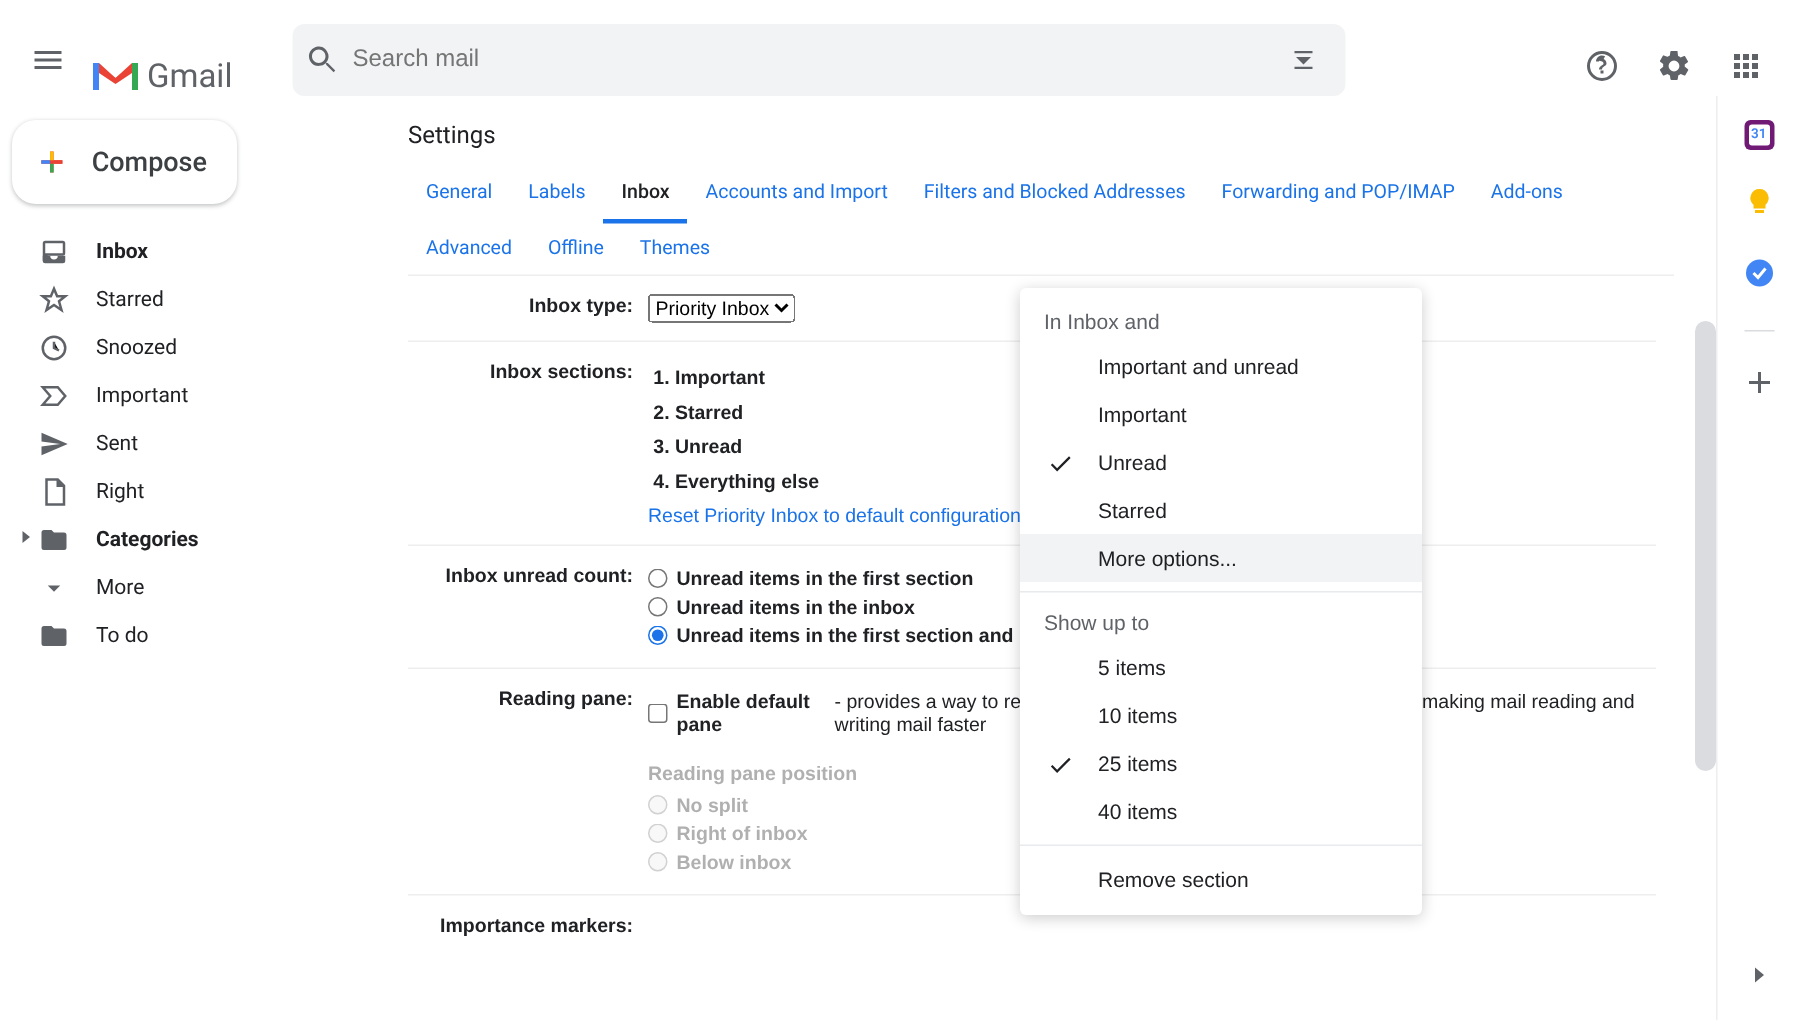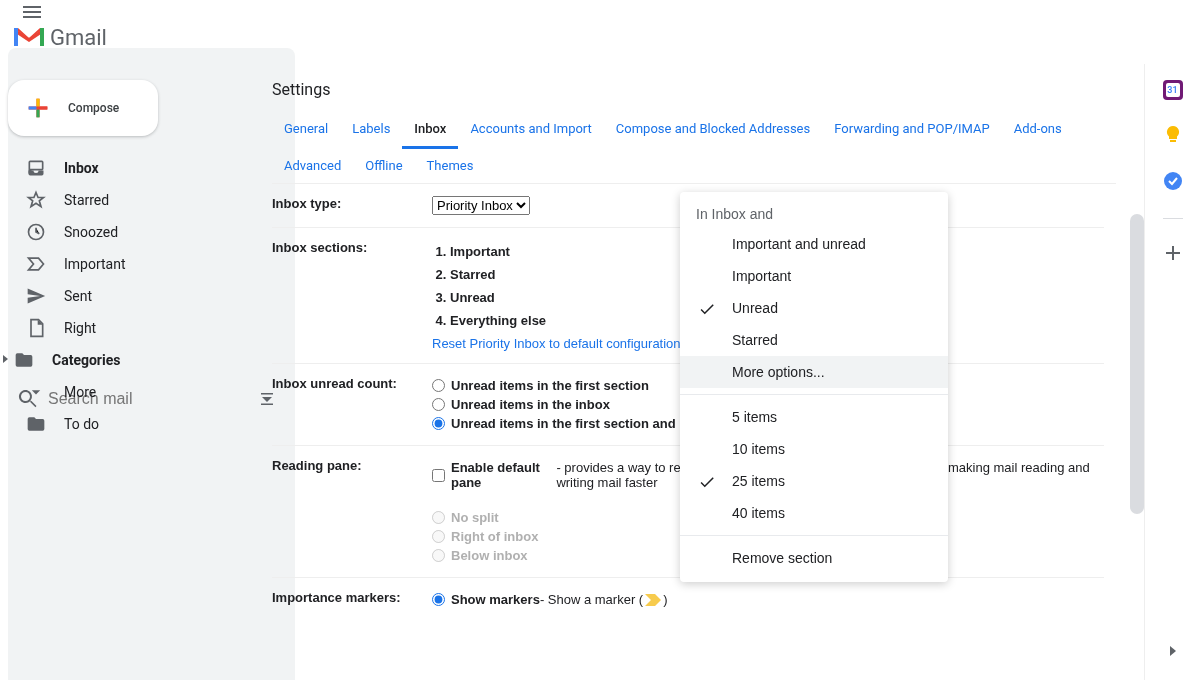--- a/index.html
+++ b/index.html
@@ -1,41 +1,41 @@
 <!DOCTYPE html>
 <html><head>
 <meta charset="utf-8">
 <style>
 * { box-sizing: border-box; margin: 0; padding: 0; }
 body { font-family: 'Google Sans', Roboto, Arial, sans-serif; font-size: 14px; color: #202124; overflow: hidden; width: 1200px; height: 680px; position: relative; }
-.header { height: 64px; display: flex; align-items: flex-start; padding: 0 8px; flex-direction: column; }
+.header { height: 64px; display: flex; align-items: flex-end; padding: 0 8px; }
 .menu-btn { width: 48px; height: 48px; display: flex; align-items: center; justify-content: center; border-radius: 50%; cursor: pointer; }
 .logo { display: flex; align-items: center; margin-left: 4px; margin-right: 40px; }
 .logo-text { font-size: 22px; color: #5f6368; margin-left: 4px; font-weight: 400; }
 .search-box { flex: 0 0 702px; height: 48px; background: #f1f3f4; border-radius: 8px; display: flex; align-items: center; padding: 0 8px; margin-top: -2px; }
 .search-box input { flex: 1; border: none; background: transparent; font-size: 16px; color: #5f6368; outline: none; margin-left: 8px; }
 .header-right { margin-left: auto; display: flex; align-items: center; gap: 8px; padding-right: 8px; }
 .icon-btn { width: 40px; height: 40px; display: flex; align-items: center; justify-content: center; border-radius: 50%; cursor: pointer; }
 .main { display: flex; height: calc(100% - 64px); }
 .sidebar { width: 256px; padding: 8px 0; flex-shrink: 0; }
 .compose-btn { margin: 8px 8px 16px 8px; height: 56px; width: 150px; border-radius: 16px; display: flex; align-items: center; padding: 0 20px 0 16px; box-shadow: 0 1px 3px rgba(60,64,67,0.3); cursor: pointer; background: #fff; }
-.compose-btn span { margin-left: 16px; font-size: 12px; color: #3c4043; font-weight: 500; }
+.compose-btn span { margin-left: 16px; font-size: 18px; color: #3c4043; font-weight: 500; }
 .nav-item { height: 32px; display: flex; align-items: center; padding: 0 12px 0 26px; border-radius: 0 16px 16px 0; cursor: pointer; margin-right: 8px; }
 .nav-item.bold { font-weight: 700; }
 .nav-item .nav-icon { width: 20px; display: flex; justify-content: center; margin-right: 18px; }
-.nav-item.expand { padding-left: 0; align-items: center; }
+.nav-item.expand { padding-left: 12px; align-items: center; }
 .nav-item.expand .chev { width: 14px; margin-right: 0; }
 .content { flex: 1; padding: 16px 28px 0 16px; overflow: hidden; position: relative; }
 h1 { font-size: 16px; font-weight: 400; color: #202124; margin-bottom: 12px; }
 .tabs { display: flex; flex-wrap: wrap; border-bottom: 1px solid #eee; }
 .tab { padding: 10px 12px; font-size: 13px; color: #1a73e8; cursor: pointer; }
 .tab.active { color: #202124; font-weight: 500; border-bottom: 3px solid #1a73e8; margin-bottom: -1px; }
 .settings-body { overflow-y: auto; height: 500px; font-size: 13px; font-family: Arial, sans-serif; padding-right: 12px; }
 .row { display: flex; border-bottom: 1px solid #eee; padding: 12px 0; }
-.row-label { width: 160px; font-weight: 700; padding-right: 10px; }
+.row-label { width: 160px; font-weight: 700; padding-right: 10px; text-align: right; }
 .row-content { flex: 1; }
 .row-content select { font-size: 13px; }
 .section-ol { list-style: decimal; margin-left: 18px; }
 .section-ol li { font-weight: 700; padding: 4px 0; }
 .reset-link { color: #1a73e8; cursor: pointer; margin-top: 4px; display: inline-block; }
 .radio-row { display: flex; align-items: center; padding: 2px 0; }
 .radio-row input { margin-right: 6px; accent-color: #1a73e8; }
 .radio-row label { font-weight: 700; }
 .disabled { color: #b0b0b0; }
 .disabled label { font-weight: 700; }
@@ -196,21 +196,21 @@
       </div>
   </div>
 
   <div class="content">
     <h1>Settings</h1>
     <div class="tabs" id="tabs">
         <span class="tab">General</span>
         <span class="tab">Labels</span>
         <span class="tab active">Inbox</span>
         <span class="tab">Accounts and Import</span>
-        <span class="tab">Compose and Blocked Addresses</span>
+        <span class="tab">Filters and Blocked Addresses</span>
         <span class="tab">Forwarding and POP/IMAP</span>
         <span class="tab">Add-ons</span>
         <span class="tab">Advanced</span>
         <span class="tab">Offline</span>
         <span class="tab">Themes</span>
       </div>
     <div class="settings-body">
       <div class="row">
         <div class="row-label">Inbox type:</div>
         <div class="row-content">
@@ -249,66 +249,57 @@
       <div class="row">
         <div class="row-label">Reading pane:</div>
         <div class="row-content">
           <div class="radio-row">
             <input type="checkbox" style="">
             <label style="font-weight:700">Enable default pane</label>
             <span style="font-weight:400"> - provides a way to read mail right next to your list of conversations, making mail reading and writing mail faster</span>
           </div>
           <div style="height:16px"></div>
           <div class="disabled">
+            <div style="font-weight:700;margin-bottom:4px">Reading pane position</div>
             <div id="position-opts">
                 <div class="radio-row">
                   <input type="radio" disabled="" style="">
                   <label>No split</label>
                 </div>
                 <div class="radio-row">
                   <input type="radio" disabled="" style="">
                   <label>Right of inbox</label>
                 </div>
                 <div class="radio-row">
                   <input type="radio" disabled="" style="">
                   <label>Below inbox</label>
                 </div>
               </div>
           </div>
         </div>
       </div>
       <div class="row" style="border-bottom:none">
         <div class="row-label">Importance markers:</div>
-        <div class="row-content">
-          <div class="radio-row">
-            <input type="radio" checked="" style="">
-            <label>Show markers</label>
-            <span style="font-weight:400"> - Show a marker (</span>
-            <svg width="16" height="12" viewBox="0 0 16 12" style="margin:0 2px">
-                <path fill="#f7cb4d" d="M0 0h10l6 6-6 6H0l6-6z"></path>
-              </svg>
-            <span style="font-weight:400">)</span>
-          </div>
-        </div>
       </div>
     </div>
     <div class="scrollbar-fake"></div>
 
     <div class="dropdown" style="left:424px; top:128px">
       <div class="dd-header">In Inbox and</div>
       <div id="dd-g1">
           <div class="dd-item">Important and unread</div>
           <div class="dd-item">Important</div>
           <div class="dd-item"><span class="check"><svg width="18" height="18" viewBox="0 0 24 24">
                 <path fill="#202124" d="M9 16.17L4.83 12l-1.42 1.41L9 19 21 7l-1.41-1.41z"></path>
               </svg></span>Unread</div>
           <div class="dd-item">Starred</div>
           <div class="dd-item hover">More options...</div>
         </div>
       <div class="dd-sep"></div>
+      <div class="dd-header">Show up to</div>
       <div id="dd-g2">
           <div class="dd-item">5 items</div>
           <div class="dd-item">10 items</div>
           <div class="dd-item"><span class="check"><svg width="18" height="18" viewBox="0 0 24 24">
                 <path fill="#202124" d="M9 16.17L4.83 12l-1.42 1.41L9 19 21 7l-1.41-1.41z"></path>
               </svg></span>25 items</div>
           <div class="dd-item">40 items</div>
         </div>
       <div class="dd-sep"></div>
       <div id="dd-actions">

